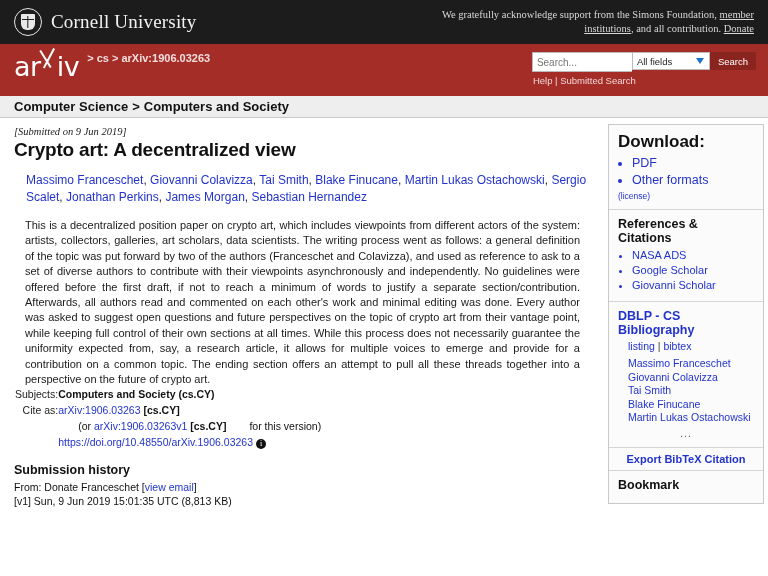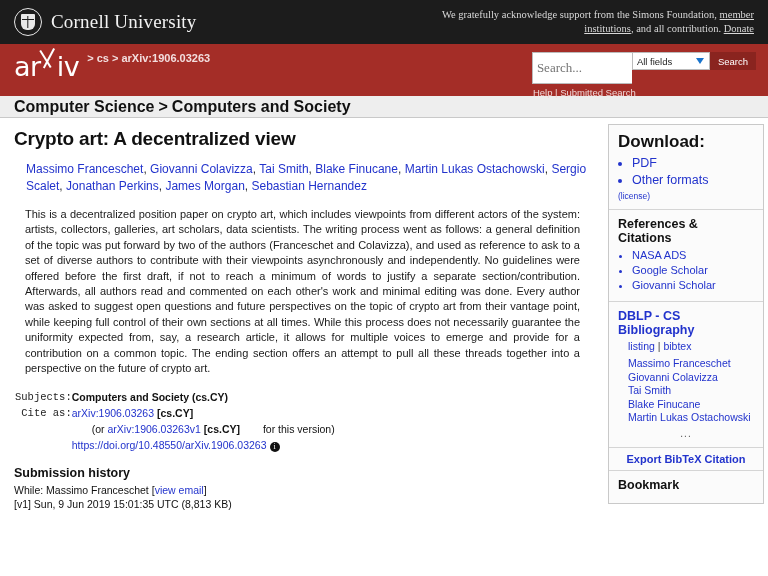--- a/index.html
+++ b/index.html
@@ -115,28 +115,28 @@
 
   .search-block {
     position: absolute;
     right: 12px;
     top: 8px;
     text-align: right;
   }
   .search-row { display: flex; align-items: stretch; }
   .search-input {
     width: 100px;
-    height: 32px;
+    height: 20px;
     border: 1px solid #bbb;
     border-right: none;
-    font-size: 13px;
+    font-size: 10px;
     padding: 0 4px;
     color: #666;
     background: #fff;
-    font-family: Liberation Serif, serif;
+    font-family: Liberation Sans, sans-serif;
   }
   .search-select {
     width: 78px;
     height: 18px;
     border: 1px solid #bbb;
     background: #fff;
     font-size: 9.5px;
     padding: 0 2px;
     color: #222;
     font-family: "Liberation Sans", sans-serif;
@@ -172,21 +172,21 @@
   .search-help a { color: #f0d8d8; text-decoration: none; }
 
   
   .subj-strip {
     background: #eeeeee;
     border-bottom: 1px solid #c9c9c9;
     height: 22px;
     display: flex;
     align-items: center;
     padding-left: 14px;
-    font-size: 16px;
+    font-size: 13px;
     font-weight: bold;
     color: #111;
   }
   .subj-strip a { color: #111; text-decoration: none; }
 
   
   .page { display: flex; align-items: flex-start; }
   .col-main { width: 608px; padding: 8px 14px 0 14px; }
   .col-side { width: 160px; padding-top: 6px; }
 
@@ -215,36 +215,34 @@
   .authors a { color: #2233cc; text-decoration: none; }
   .authors .sep { color: #333; }
 
   .abstract {
     font-size: 11px;
     line-height: 15.4px;
     color: #1a1a1a;
     text-align: justify;
     padding-left: 11px;
     padding-right: 14px;
-    margin-bottom: 14px;
   }
 
   table.meta { border-collapse: collapse; margin-left: 1px; }
   table.meta td {
     font-size: 10.5px;
     padding: 0 0 2px 0;
     vertical-align: top;
     line-height: 14px;
   }
   td.meta-label {
     text-align: right;
     padding-right: 8px;
     color: #222;
     white-space: nowrap;
-    font-family: Liberation Mono, monospace;
   }
   td.meta-val { color: #111; }
   td.meta-val b { font-weight: bold; }
   .lnk { color: #2233cc; text-decoration: none; }
   .muted { color: #111; margin-left: 20px; }
   .doi-badge {
     display: inline-block;
     width: 10px; height: 10px;
     border-radius: 50%;
     background: #111;
@@ -386,20 +384,21 @@
 
 <div class="subj-strip">
   <a href="#">Computer Science</a>
   <span style="padding:0 4px;">&gt;</span>
   <a href="#">Computers and Society</a>
 </div>
 
 <div class="page">
 
   <div class="col-main">
+    <div class="submitted">[Submitted on 9 Jun 2019]</div>
     <h1 class="title">Crypto art: A decentralized view</h1>
 
     <div class="authors"><a href="#">Massimo Franceschet</a><span class="sep">, </span><a href="#">Giovanni Colavizza</a><span class="sep">, </span><a href="#">Tai Smith</a><span class="sep">, </span><a href="#">Blake Finucane</a><span class="sep">, </span><a href="#">Martin Lukas Ostachowski</a><span class="sep">, </span><a href="#">Sergio Scalet</a><span class="sep">, </span><a href="#">Jonathan Perkins</a><span class="sep">, </span><a href="#">James Morgan</a><span class="sep">, </span><a href="#">Sebastian Hernandez</a></div>
 
     <div class="abstract">This is a decentralized position paper on crypto art, which includes viewpoints from different actors of the system: artists, collectors, galleries, art scholars, data scientists. The writing process went as follows: a general definition of the topic was put forward by two of the authors (Franceschet and Colavizza), and used as reference to ask to a set of diverse authors to contribute with their viewpoints asynchronously and independently. No guidelines were offered before the first draft, if not to reach a minimum of words to justify a separate section/contribution. Afterwards, all authors read and commented on each other's work and minimal editing was done. Every author was asked to suggest open questions and future perspectives on the topic of crypto art from their vantage point, while keeping full control of their own sections at all times. While this process does not necessarily guarantee the uniformity expected from, say, a research article, it allows for multiple voices to emerge and provide for a contribution on a common topic. The ending section offers an attempt to pull all these threads together into a perspective on the future of crypto art.</div>
 
     <table class="meta">
       <tbody>
           <tr>
         <td class="meta-label">Subjects:</td>
@@ -417,21 +416,21 @@
         <td class="meta-val"><span class="muted">(or </span><a class="lnk" href="#">arXiv:1906.03263v1</a> <b>[cs.CY]</b><span class="muted"> for this version)</span></td>
       </tr>
       <tr>
         <td class="meta-label"></td>
         <td class="meta-val"><a class="lnk" href="#">https://doi.org/10.48550/arXiv.1906.03263</a><span class="doi-badge">i</span></td>
       </tr>
     </tbody>
       </table>
 
     <h2 class="sub-hist">Submission history</h2>
-    <div class="hist-line"><span>While: Massimo Franceschet [</span><a class="lnk" href="#">view email</a><span>]</span></div>
+    <div class="hist-line"><span>From: Donate Franceschet [</span><a class="lnk" href="#">view email</a><span>]</span></div>
     <div class="hist-line">[v1] Sun, 9 Jun 2019 15:01:35 UTC (8,813 KB)</div>
   </div>
 
   <div class="col-side">
     <div class="side-box">
 
       <div class="side-sec">
         <div class="side-h-big">Download:</div>
         <ul class="side-list big">
           <li><a href="#">PDF</a></li>

